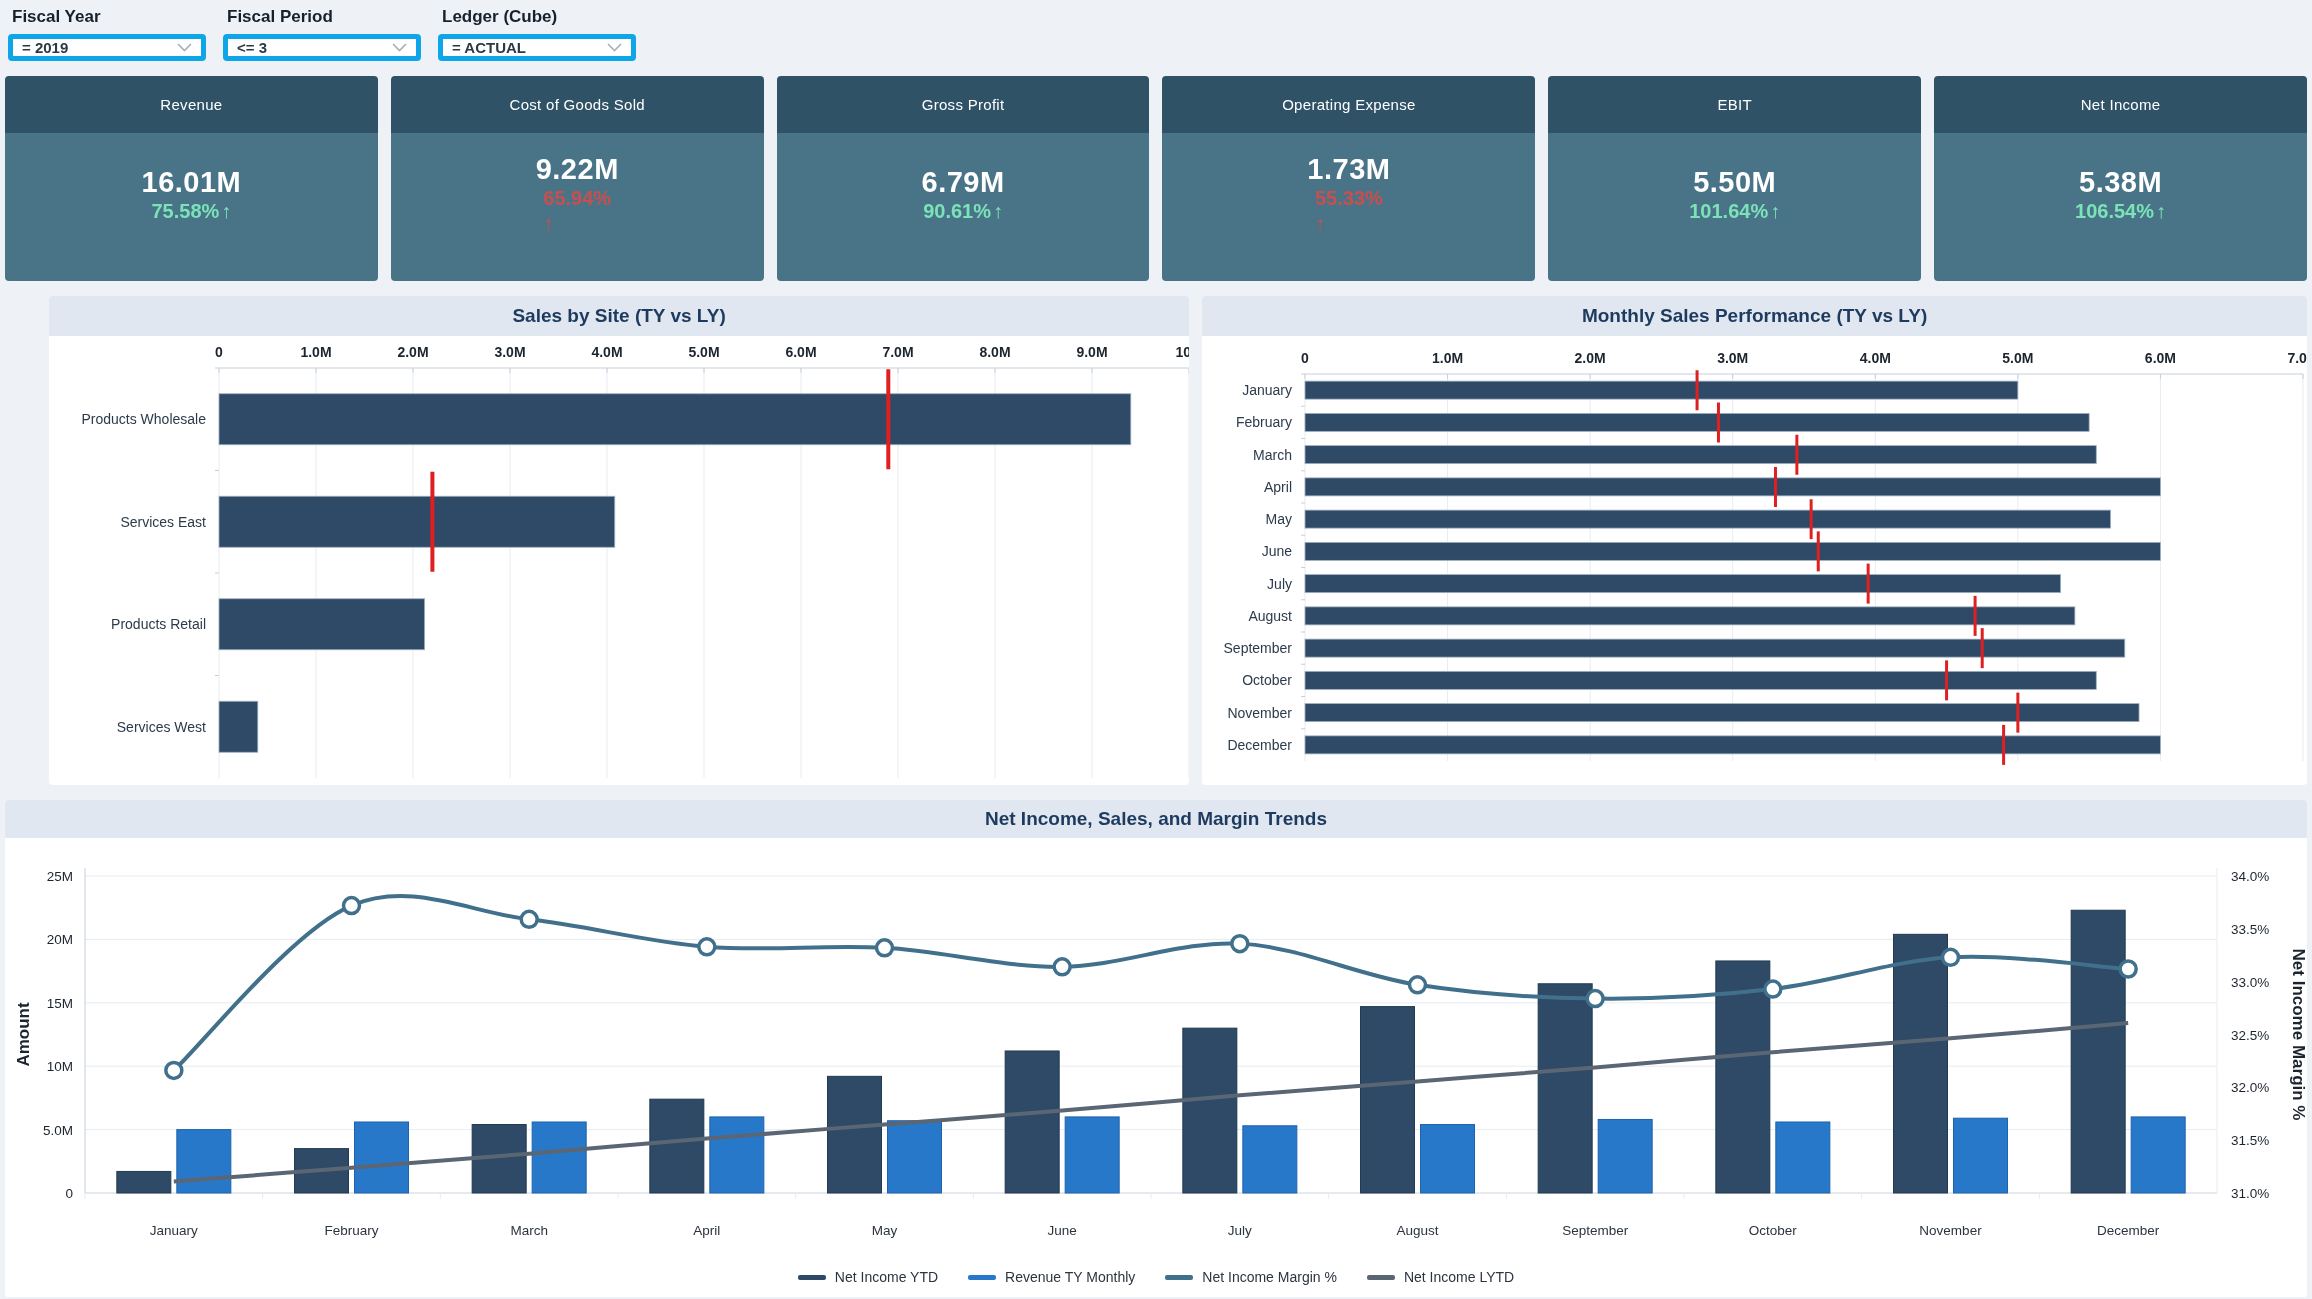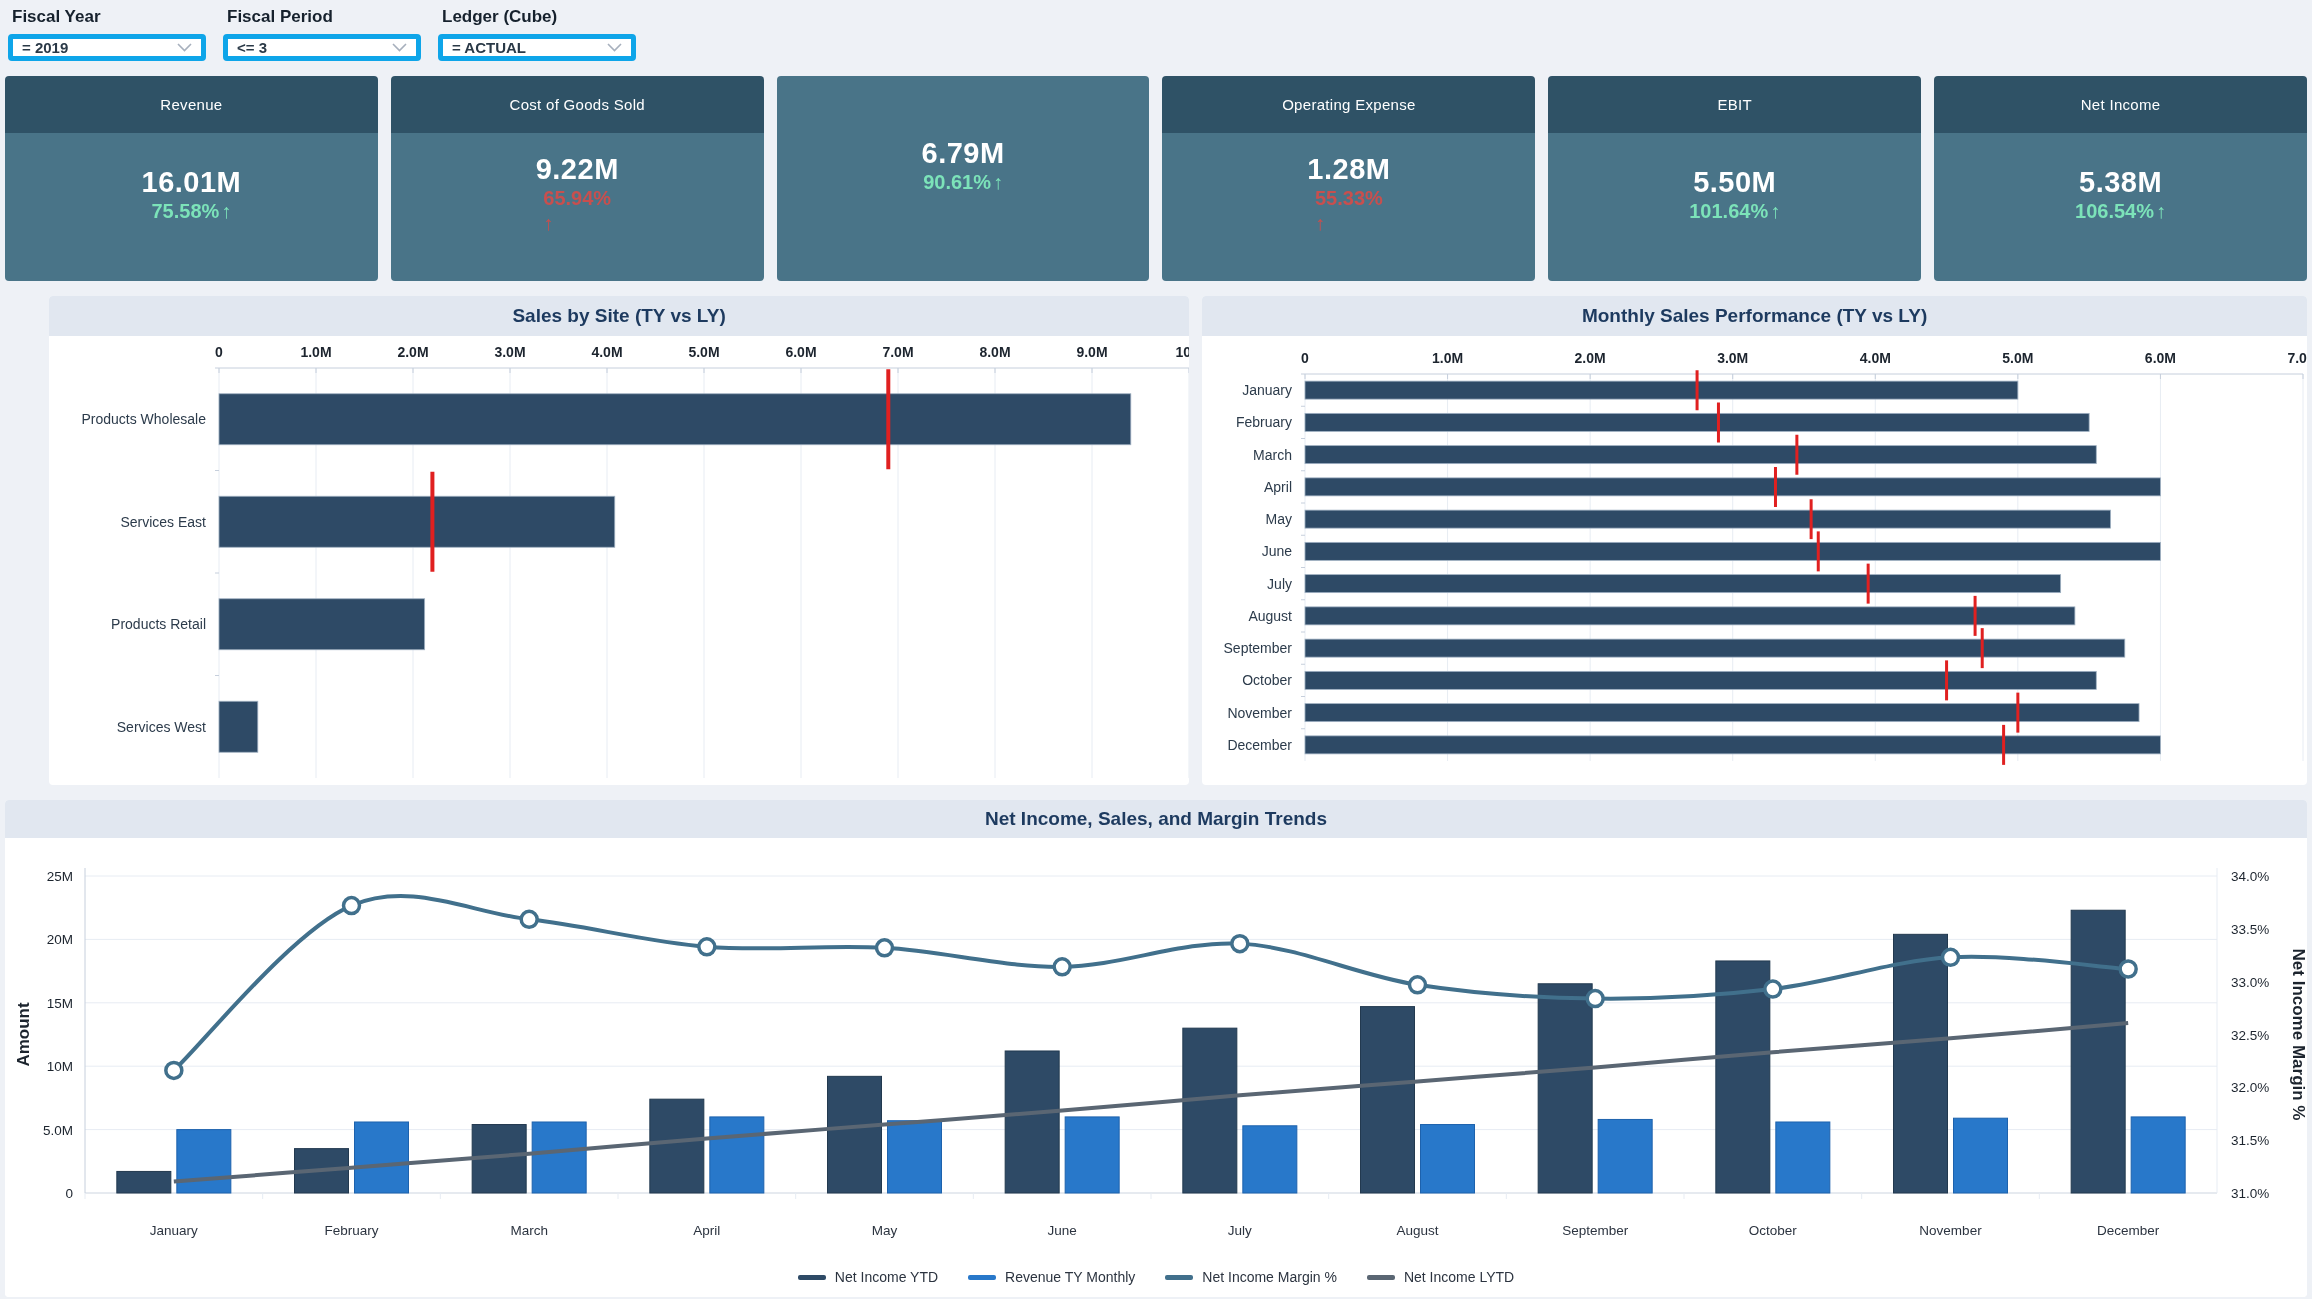--- a/index.html
+++ b/index.html
@@ -100,32 +100,33 @@
     <div class="kpi-head">Cost of Goods Sold</div>
     <div class="kpi-body">
       <div class="kpi-value">9.22M</div>
       <div class="kpi-delta" data-trend="bad">
         <span>65.94%</span>
           <span class="arr">↑</span>
       </div>
     </div>
   </div>
   <div class="kpi">
+    <div class="kpi-head">Gross Profit</div>
     <div class="kpi-body">
       <div class="kpi-value">6.79M</div>
       <div class="kpi-delta" data-trend="good">
         <span>90.61%</span>
           <span class="arr">↑</span>
       </div>
     </div>
   </div>
   <div class="kpi">
     <div class="kpi-head">Operating Expense</div>
     <div class="kpi-body">
-      <div class="kpi-value">1.28M</div>
+      <div class="kpi-value">1.73M</div>
       <div class="kpi-delta" data-trend="bad">
         <span>55.33%</span>
           <span class="arr">↑</span>
       </div>
     </div>
   </div>
   <div class="kpi">
     <div class="kpi-head">EBIT</div>
     <div class="kpi-body">
       <div class="kpi-value">5.50M</div>

